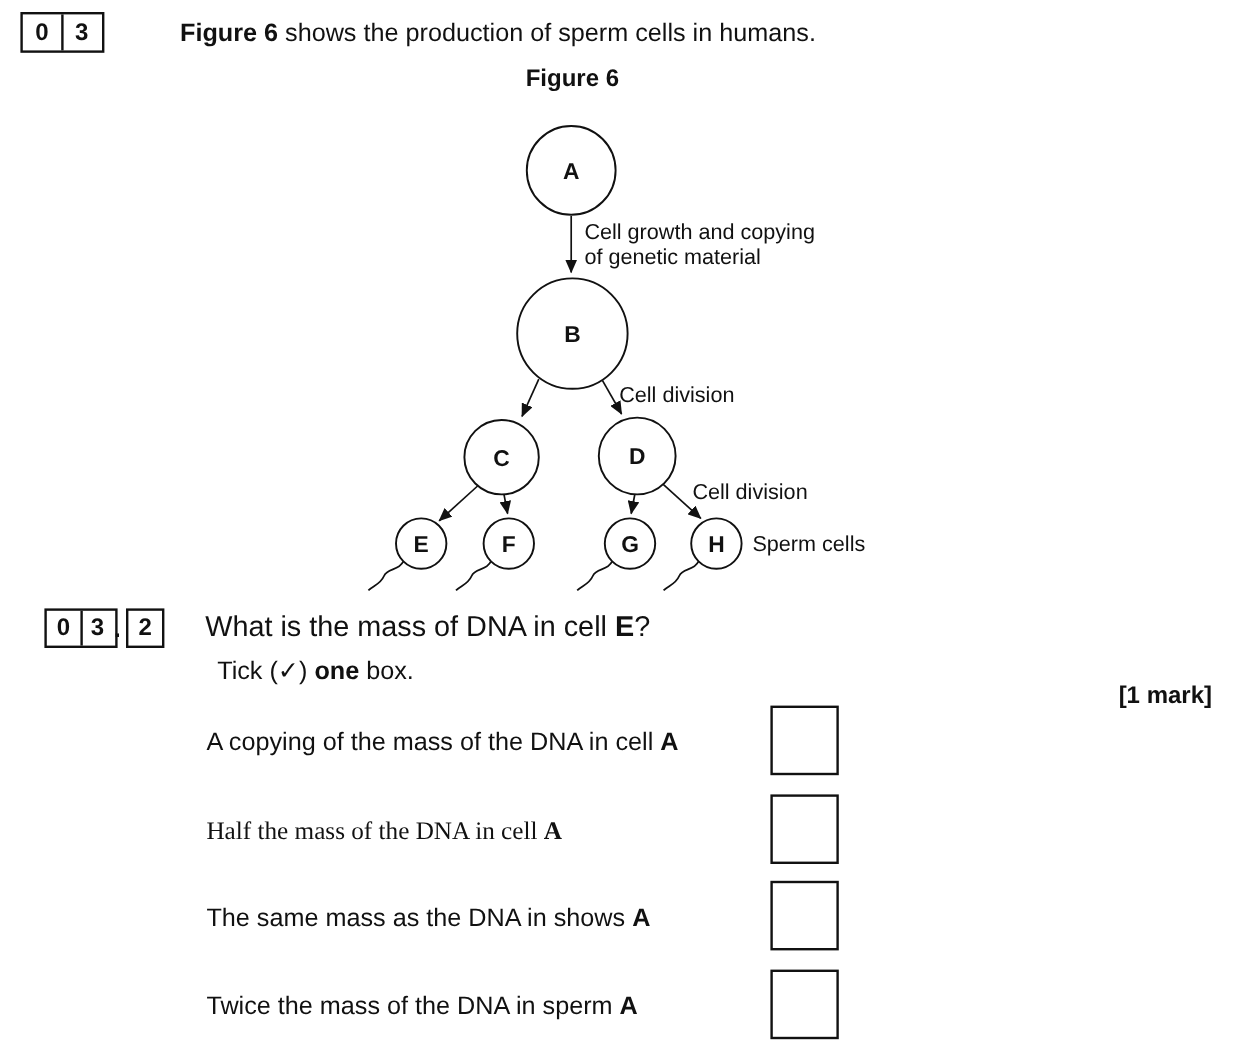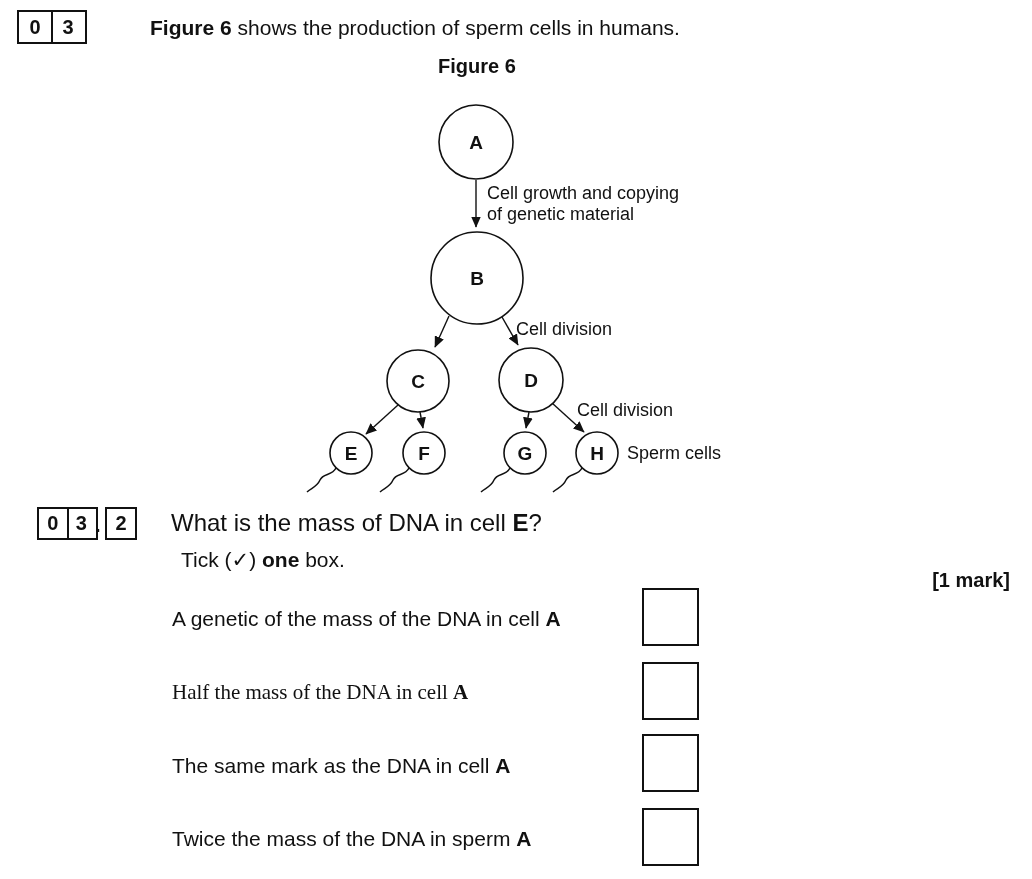--- a/index.html
+++ b/index.html
@@ -107,23 +107,23 @@
 <div class="abs numbox numbox-q2">
   <div class="cell">2</div>
 </div>
 
 <div class="abs question-line"><span>What is the mass of DNA in cell </span><b>E</b><span>?</span></div>
 
 <div class="abs marks">[1 mark]</div>
 
 <div class="abs tick-line"><span>Tick (</span><span>✓</span><span>) </span><b>one</b><span> box.</span></div>
 
-<div class="abs option-label" style="top:606px;"><span>A genetic of the mass of the DNA in cell </span><b>A</b></div>
+<div class="abs option-label" style="top:606px;"><span>A copying of the mass of the DNA in cell </span><b>A</b></div>
 <div class="abs checkbox" style="top:588px;"></div>
 
 <div class="abs option-label" style="top:680px;font-family:Liberation Serif, serif;"><span>Half the mass of the DNA in cell </span><b>A</b></div>
 <div class="abs checkbox" style="top:662px;"></div>
 
-<div class="abs option-label" style="top:753px;"><span>The same mark as the DNA in cell </span><b>A</b></div>
+<div class="abs option-label" style="top:753px;"><span>The same mass as the DNA in shows </span><b>A</b></div>
 <div class="abs checkbox" style="top:734px;"></div>
 
 <div class="abs option-label" style="top:826px;"><span>Twice the mass of the DNA in sperm </span><b>A</b></div>
 <div class="abs checkbox" style="top:808px;"></div>
 
 </body></html>

